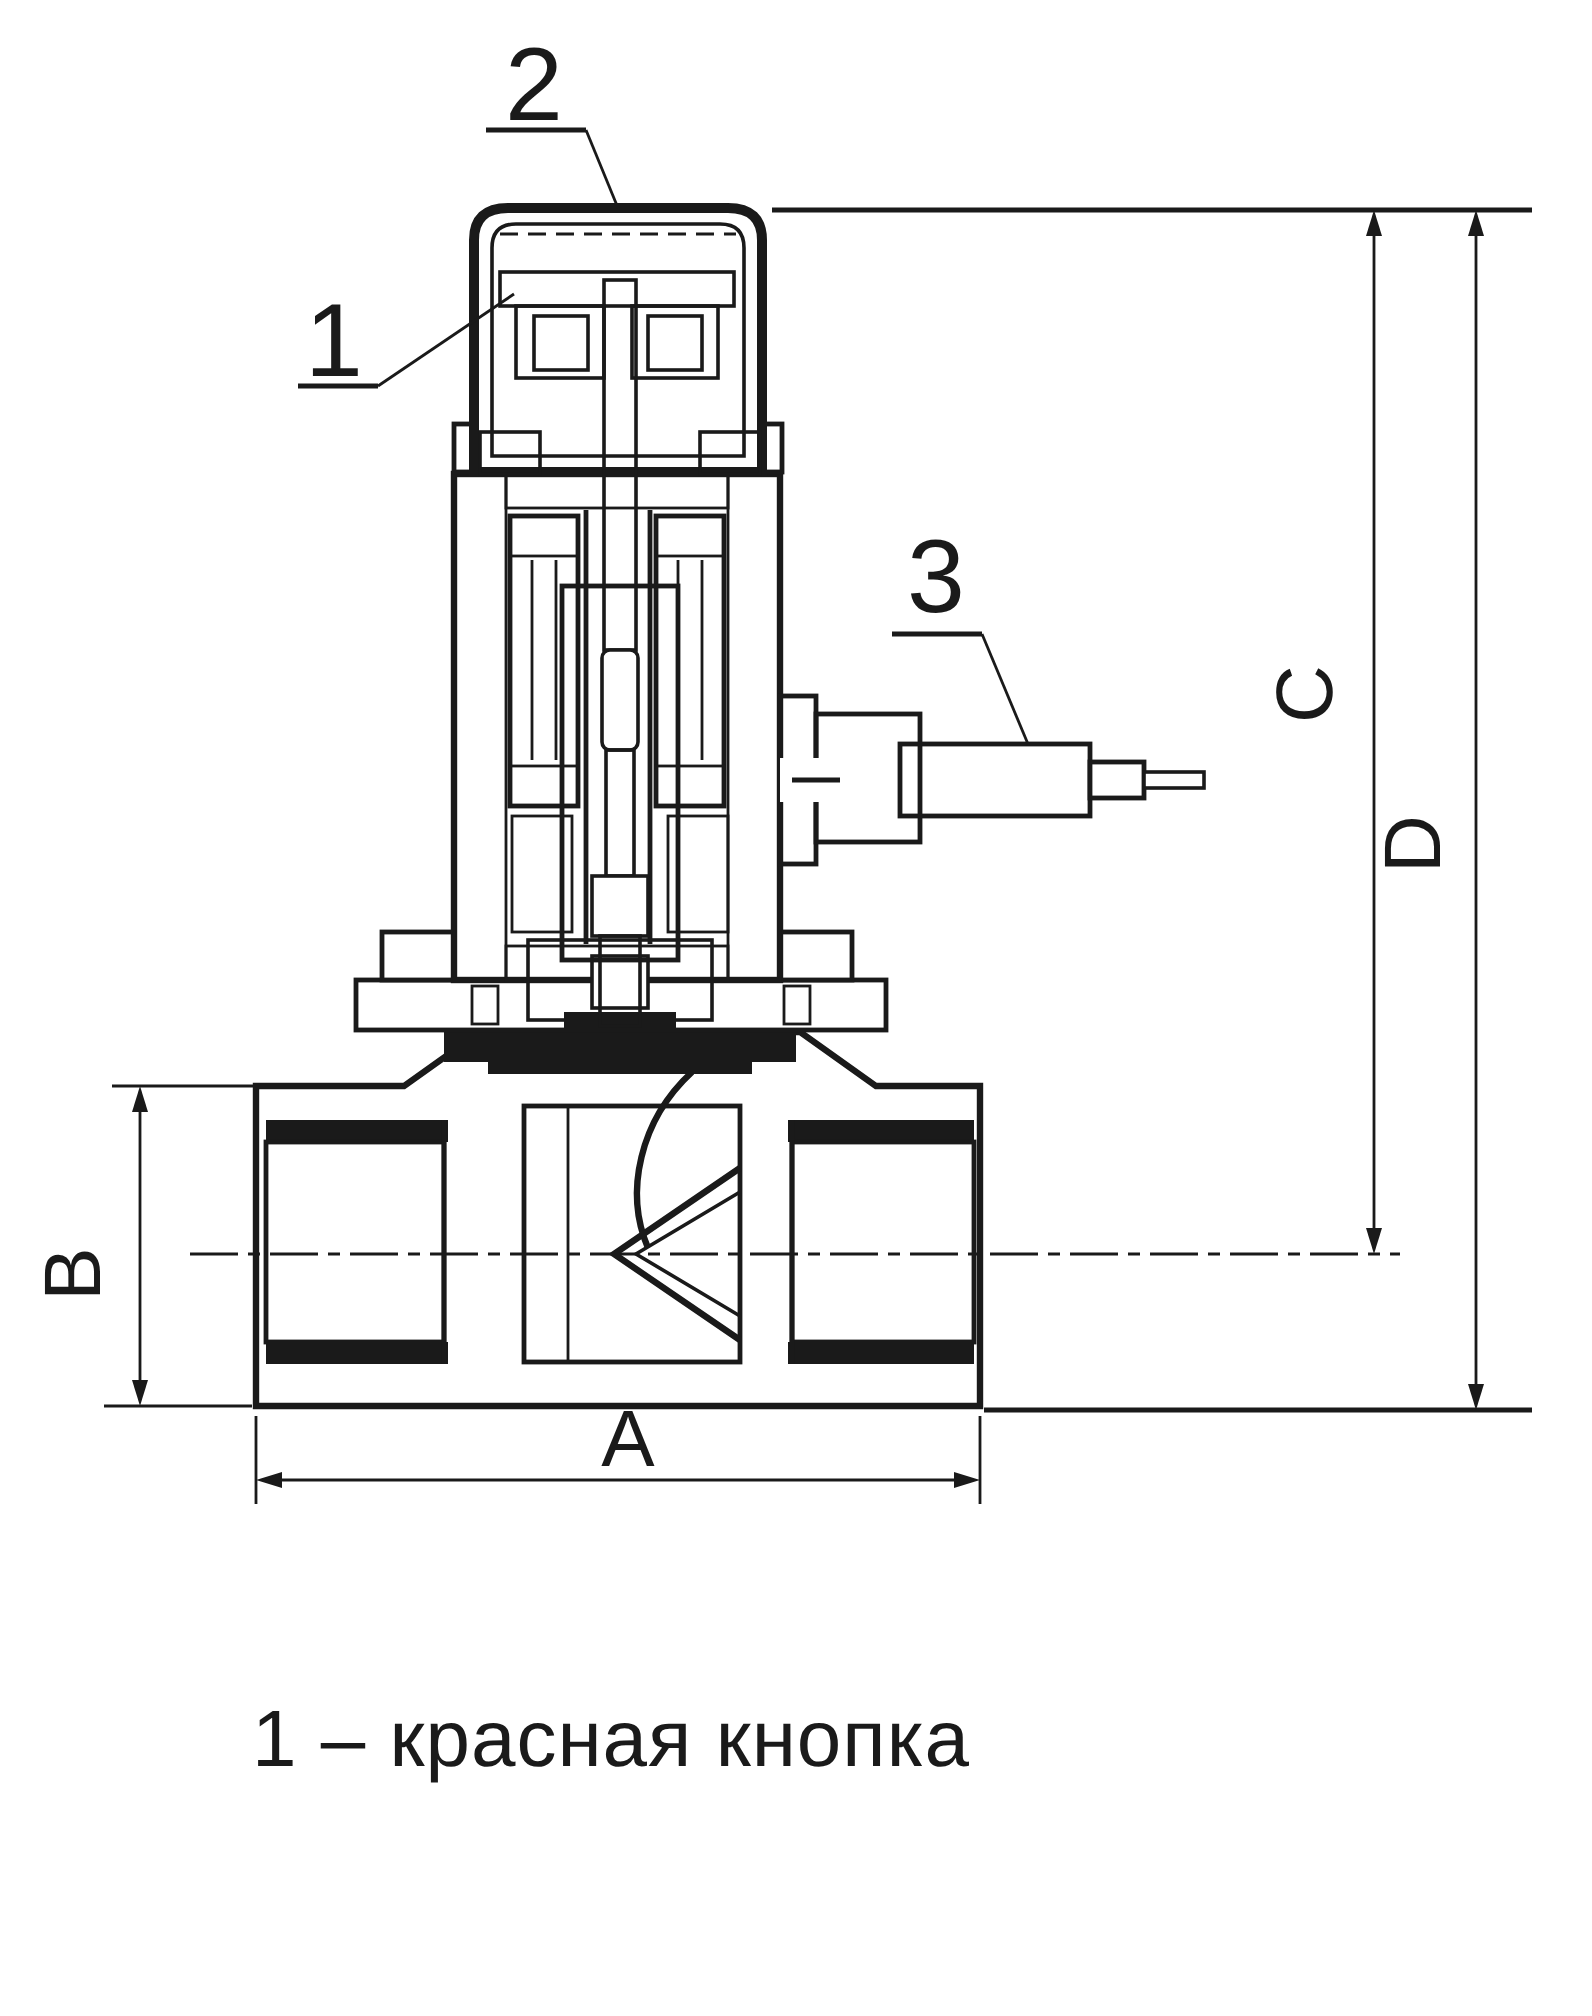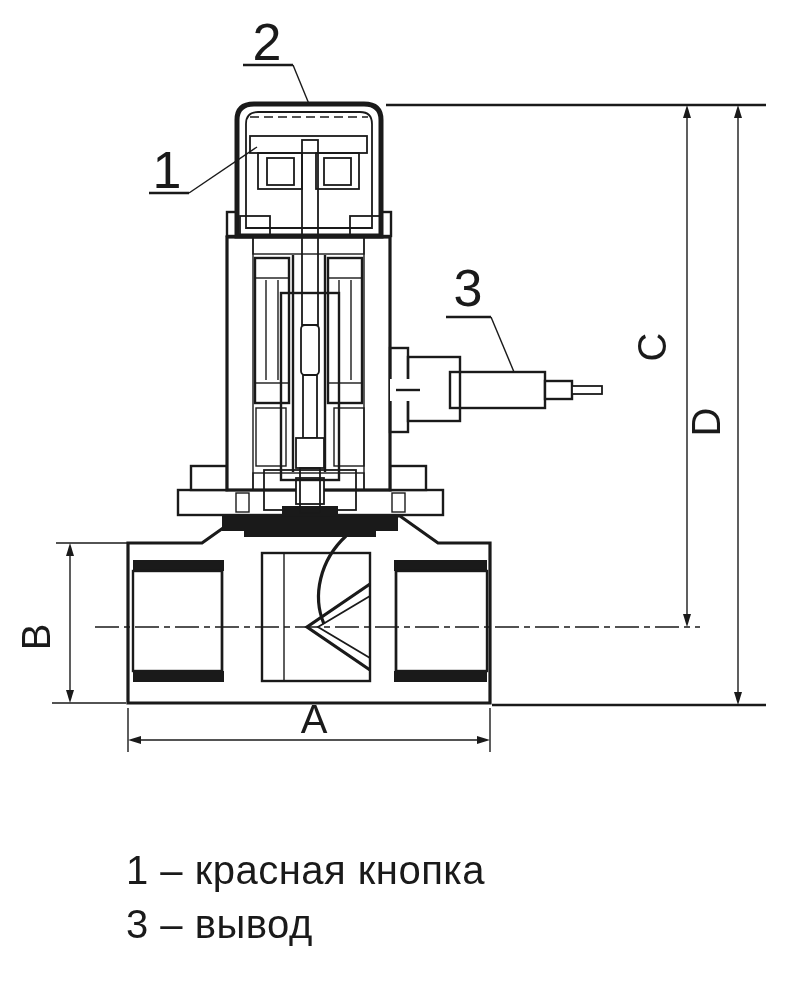--- a/index.html
+++ b/index.html
@@ -203,15 +203,14 @@
   </g>
   <g>
     <text class="callout" x="468" y="306" text-anchor="middle">3</text>
     <line class="ln w2" x1="446" y1="317" x2="491" y2="317"></line>
     <line class="ln w1" x1="491" y1="317" x2="514" y2="372"></line>
   </g>
 </svg>
 
   <div class="legend">
     <div>1 – красная кнопка</div>
-    <div>3 – вывод</div>
   </div>
 </div>
 
 </body></html>

